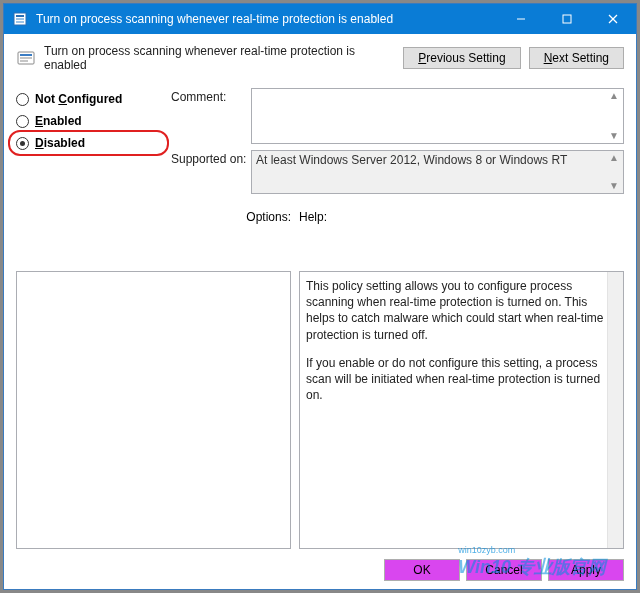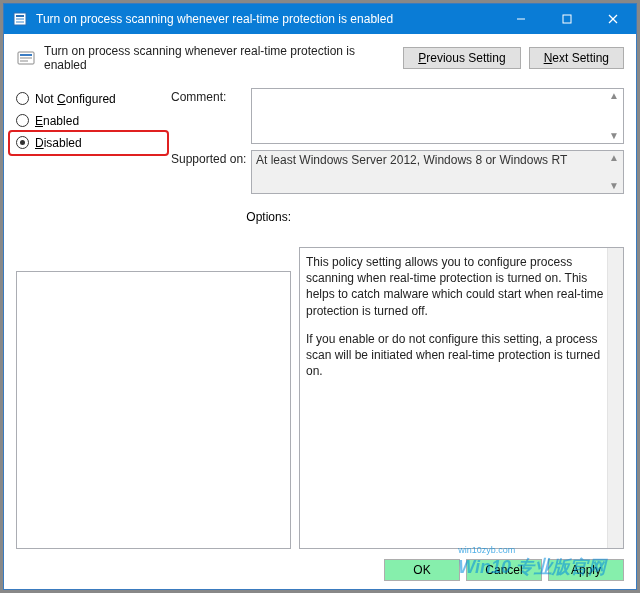--- a/index.html
+++ b/index.html
@@ -82,42 +82,43 @@
     display: flex;
     gap: 10px;
     margin-bottom: 12px;
   }
   .radio-col {
     width: 145px;
     padding-top: 4px;
   }
   .radio-row {
     display: flex;
-    align-items: flex-start;
+    align-items: flex-end;
     gap: 6px;
     margin-bottom: 8px;
     font-size: 12px;
     cursor: pointer;
+    font-weight: bold;
   }
   .radio {
     width: 13px; height: 13px;
     border-radius: 50%;
     border: 1px solid #333;
     display: inline-flex; align-items:center; justify-content:center;
     background: #fff;
   }
   .radio.checked::after {
     content:"";
     width: 5px; height:5px; border-radius:50%;
     background:#333;
   }
   .radio-row .underline { text-decoration: underline; }
   .highlight {
     border: 2.5px solid #e02020;
-    border-radius: 4px;
+    border-radius: 12px;
     padding: 4px 6px;
     margin: -6px -8px 4px -8px;
   }
   .right-col { flex: 1; display:flex; flex-direction:column; gap:6px; }
   .field-row { display:flex; gap:0; }
   .field-label { width: 80px; font-size: 12px; padding-top:2px; color:#222; }
   .textbox {
     flex: 1;
     border: 1px solid #abadb3;
     background: #fff;
@@ -164,21 +165,21 @@
   .footer {
     display:flex;
     justify-content:flex-end;
     gap:6px;
     padding-top:10px;
     position: relative;
   }
   .btn {
     width: 76px; height: 22px;
     border: 1px solid #adadad;
-    background: #86efac;
+    background: #d946ef;
     font-size: 12px;
     cursor: pointer;
   }
   .watermark {
     position:absolute;
     right: 18px; bottom: 2px;
     font-size: 18px;
     font-weight: bold;
     font-style: italic;
     color: rgba(0, 140, 220, 0.55);
@@ -287,20 +288,21 @@
         </div>
       </div>
     </div>
 
     <div class="panes">
       <div class="pane-col options">
         <div class="pane-label">Options:</div>
         <div class="pane"></div>
       </div>
       <div class="pane-col help">
+        <div class="pane-label">Help:</div>
         <div class="pane">
           <p>This policy setting allows you to configure process scanning when real-time protection is turned on. This helps to catch malware which could start when real-time protection is turned off.</p>
           <p>    If you enable or do not configure this setting,  a process scan will be initiated when real-time protection is turned on.</p>
           <div class="scrollbar"></div>
         </div>
       </div>
     </div>
 
     <div class="footer">
       <button class="btn">OK</button>

